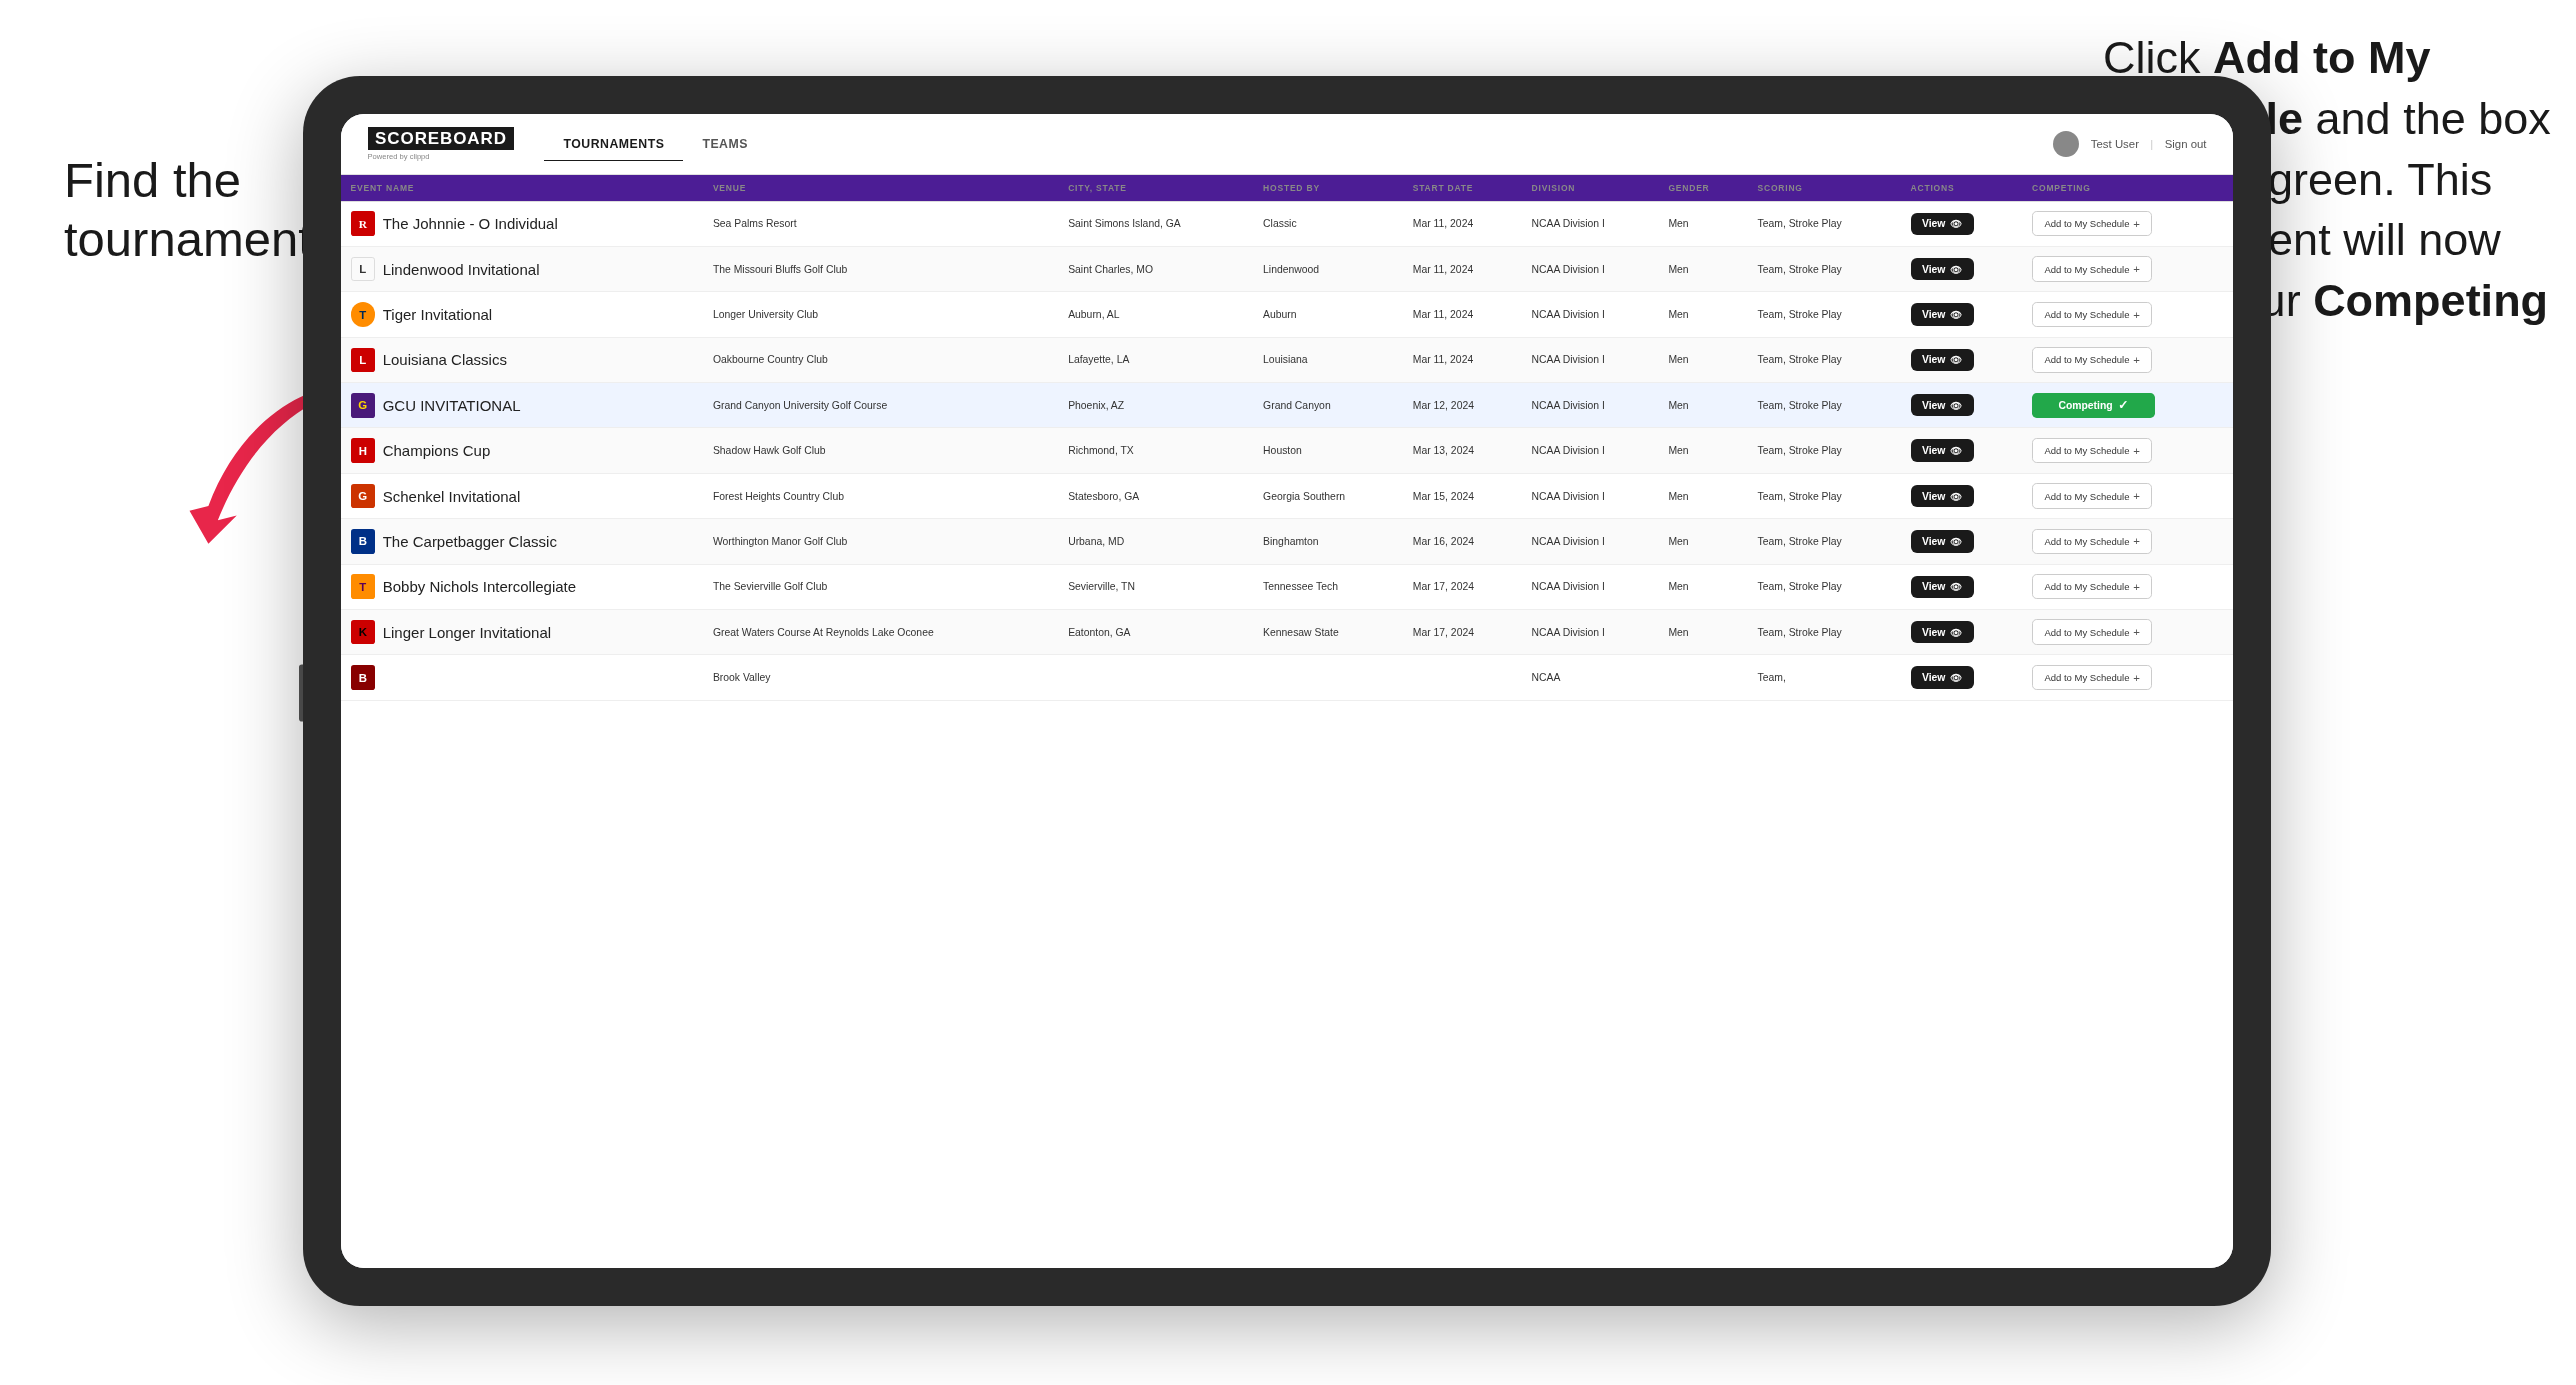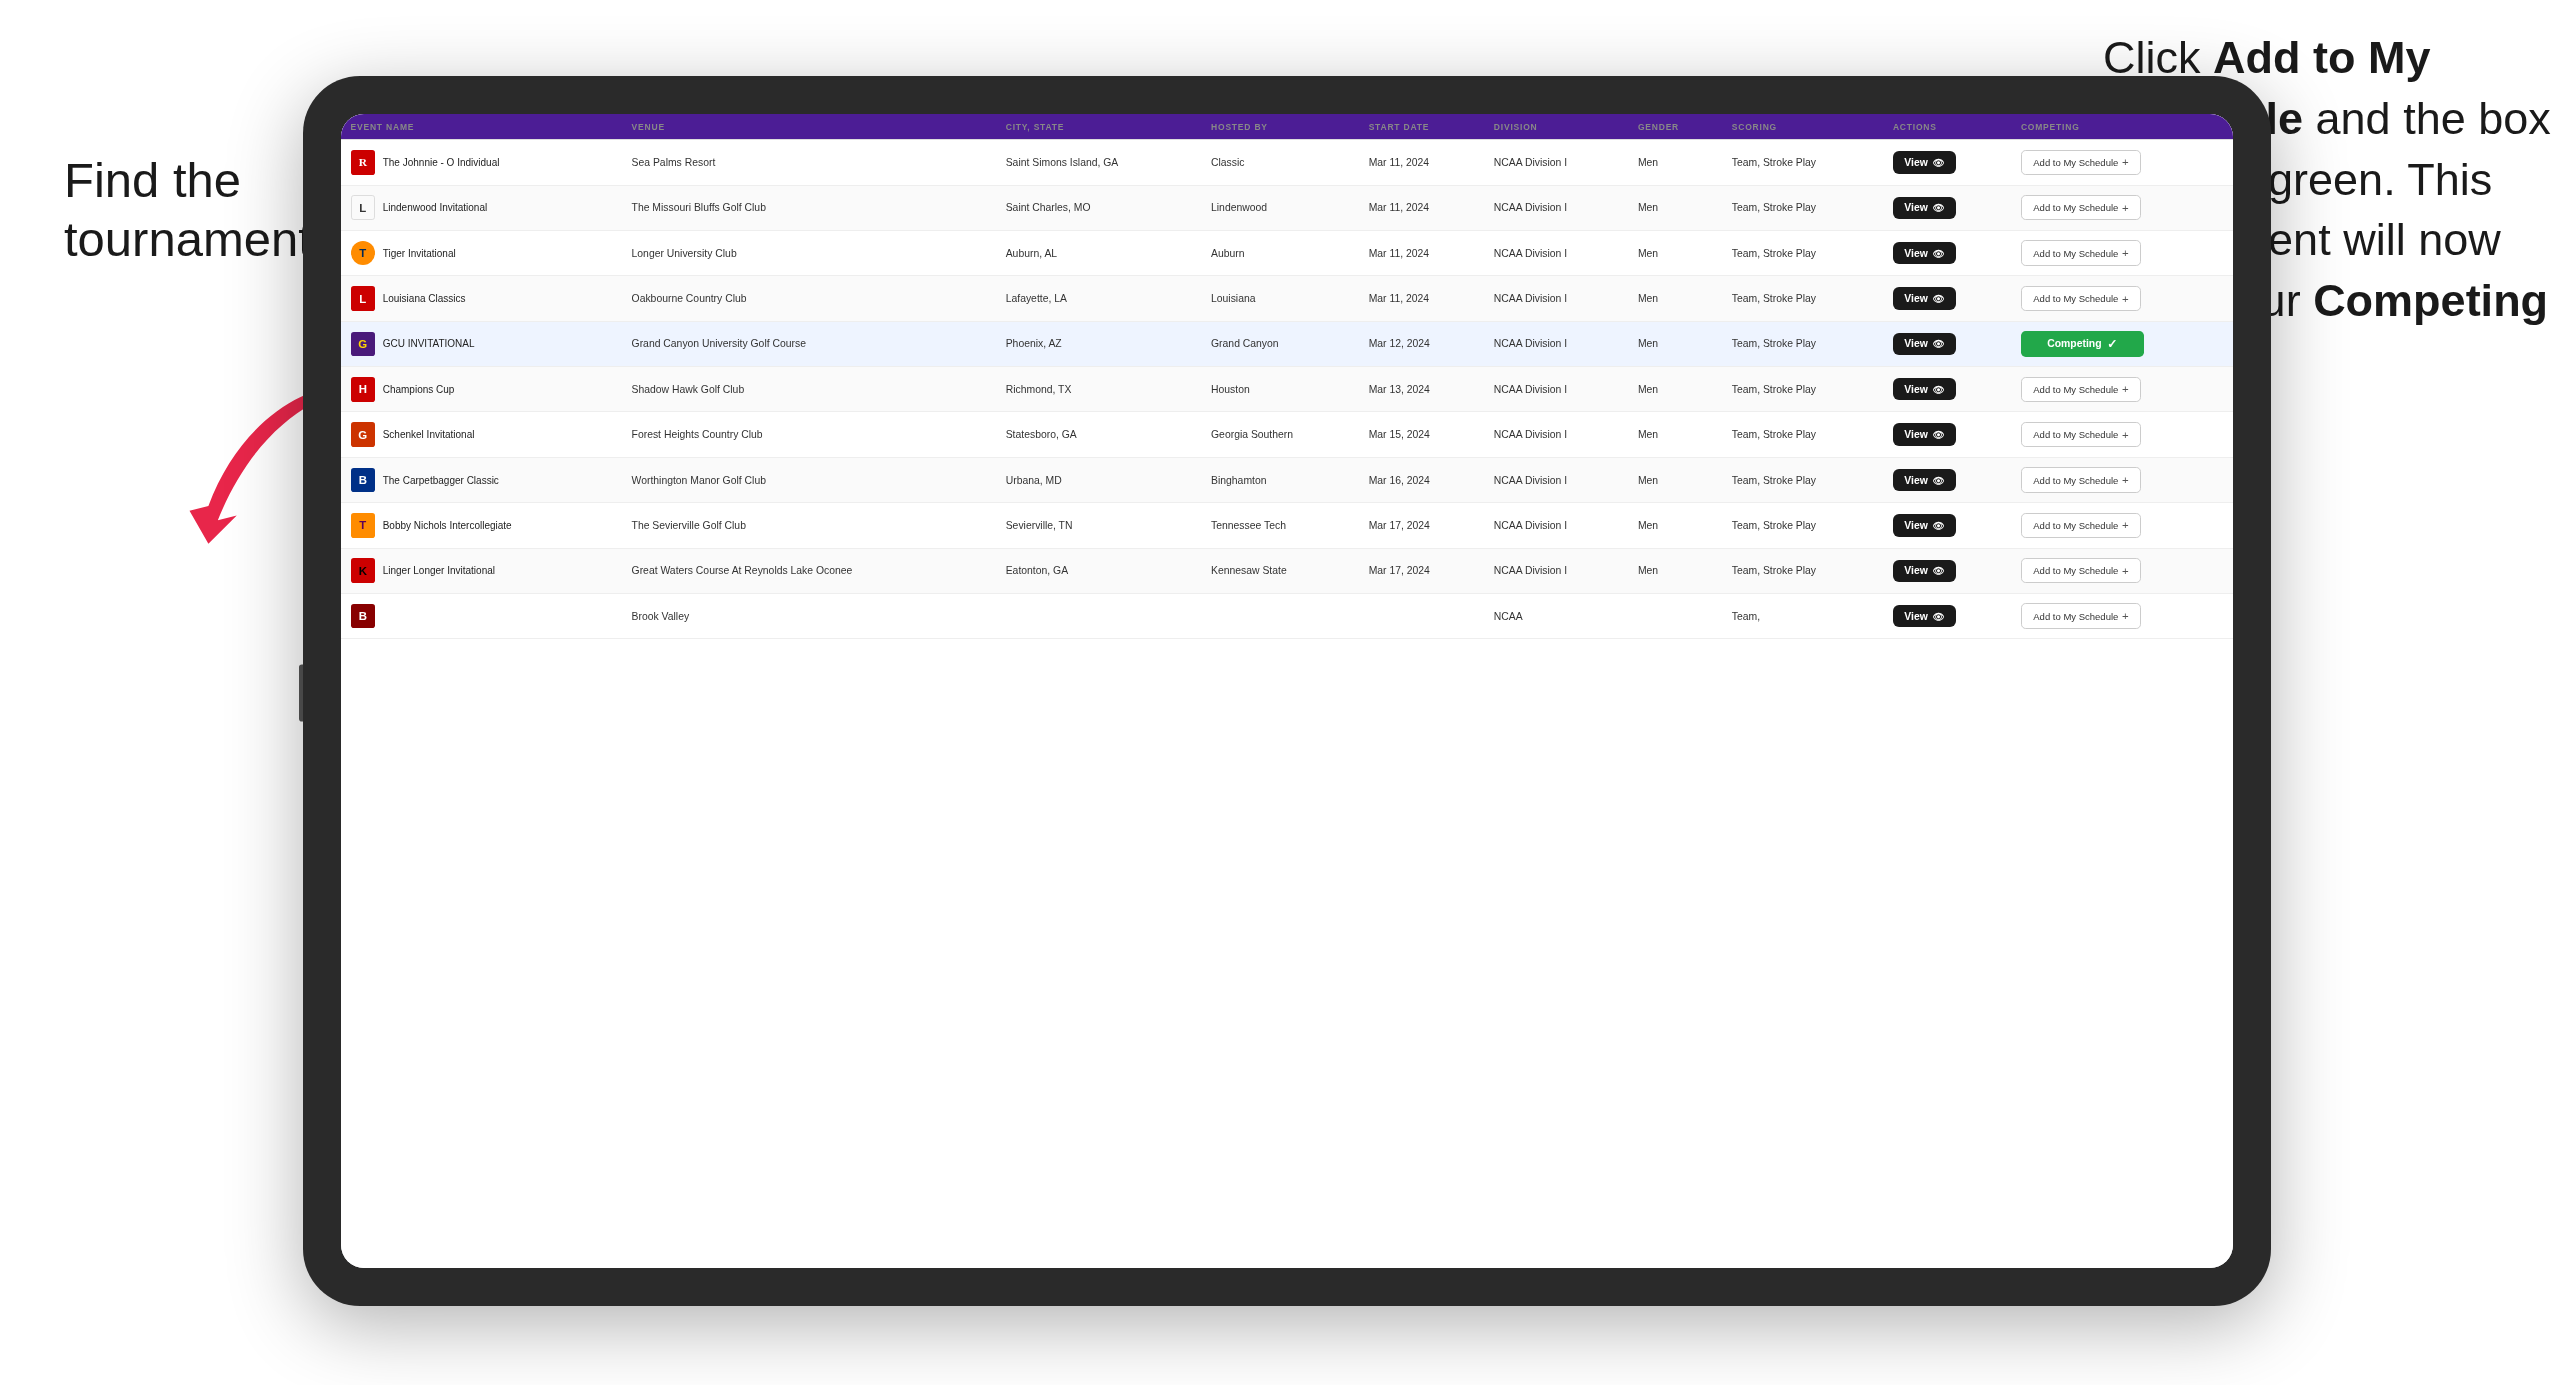--- a/index.html
+++ b/index.html
@@ -221,21 +221,21 @@
       border-radius: 2.8px;
       display: flex;
       align-items: center;
       justify-content: center;
       font-size: 11.4px;
       font-weight: 800;
       flex-shrink: 0;
     }
 
     .event-name-text {
-      font-size: 10px;
+      font-size: 15px;
       font-weight: 500;
       color: #222;
     }
 
     .view-btn {
       background: #1a1a1a;
       color: white;
       border: none;
       padding: 5.7px 11.4px;
       border-radius: 6px;
@@ -345,20 +345,36 @@
 
 <svg class="arrow-right" viewBox="0 0 200 200" xmlns="http://www.w3.org/2000/svg" style="position:absolute; right: 407px; top: 359px; width:170px; height:151px;">
   <path d="M10 20 C60 20, 150 60, 175 160 L155 150 L185 185 L195 145 L175 145 C145 50, 55 5, 10 20Z" fill="#e8264a"></path>
 </svg>
 
 <div class="side-tab"></div>
 
 <div class="tablet-frame">
   <div class="tablet-screen">
 
+    <div class="app-header">
+      <div class="logo-area">
+        <div class="logo-text">SCOREBOARD</div>
+        <div class="logo-subtitle">Powered by clippd</div>
+      </div>
+      <nav class="nav-tabs">
+        <div class="nav-tab active">TOURNAMENTS</div>
+        <div class="nav-tab">TEAMS</div>
+      </nav>
+      <div class="header-right">
+        <div class="user-avatar"></div>
+        <span>Test User</span>
+        <span class="divider">|</span>
+        <span class="sign-out-link">Sign out</span>
+      </div>
+    </div>
 
     <div class="table-container">
       <table>
         <thead>
           <tr>
             <th>EVENT NAME</th>
             <th>VENUE</th>
             <th>CITY, STATE</th>
             <th>HOSTED BY</th>
             <th>START DATE</th>

